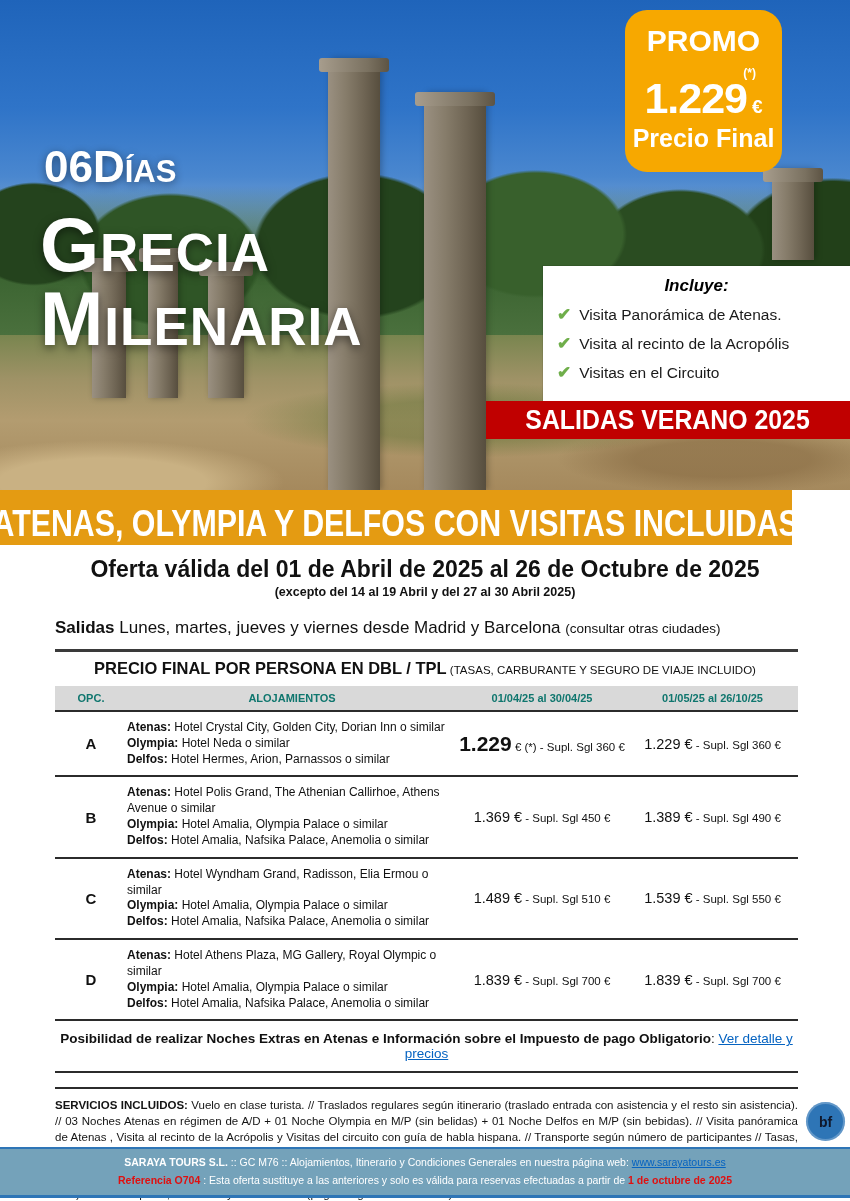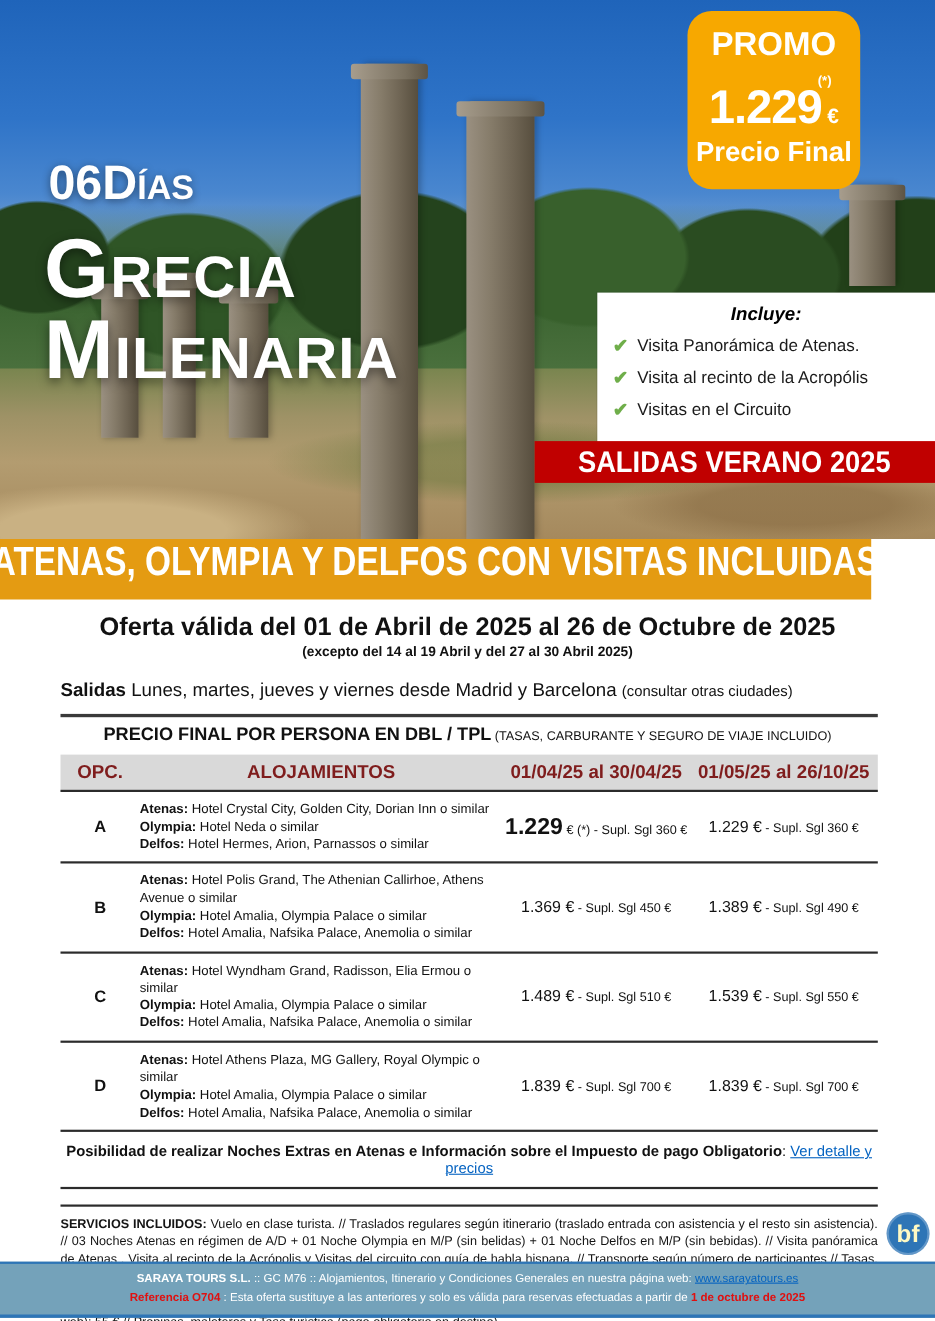--- a/index.html
+++ b/index.html
@@ -73,59 +73,59 @@
   .incluye-item { display:flex; align-items:center; gap:8px; font-size:15.5px; margin-bottom:8px; color:#1a1a1a; }
   .check { color:var(--check_green,#6fae4a); font-size:17px; font-weight:bold; }
 
   
   .salidas-banner { position:absolute; left:486px; right:0; top:401px; height:38px;
     background:var(--banner_red,#c00000); color:#fff; display:flex; align-items:center; justify-content:center; }
   .salidas-banner span { font-size:27px; font-weight:bold; transform:scaleX(.92); white-space:nowrap; }
 
   
   .orange-banner { width:792px; height:55px; background:var(--banner_orange,#e49b12);
-    display:flex; align-items:flex-start; justify-content:center; }
+    display:flex; align-items:flex-end; justify-content:center; }
   .orange-banner span { color:#fff; font-weight:bold; font-size:37px; transform:scaleX(.82); white-space:nowrap; }
 
   
   .validity { text-align:center; font-weight:bold; font-size:23px; margin-top:11px; color:#111; }
   .exception { text-align:center; font-weight:bold; font-size:12.5px; margin-top:2px; color:#111; }
   .salidas-line { margin:19px 52px 0 55px; font-size:17px; color:#111; }
   .salidas-line .b { font-weight:bold;margin-top:12px; }
   .salidas-line .small { font-size:13.5px; }
   .rule { margin:11px 52px 0 55px; border-top:3px solid #3a3a3a; }
   .caption { text-align:center; margin-top:7px; color:#111; }
   .caption .b { font-weight:bold; font-size:16.5px; }
   .caption .small { font-size:11.5px; }
 
   .tbl { margin:8px 52px 0 55px; }
   .tr { display:grid; grid-template-columns:72px 330px 170px 171px; align-items:center; }
   .thead { background:#d9d9d9; border-bottom:2.5px solid #2b2b2b; }
-  .th { font-weight:bold; font-size:17px; padding:6px 4px; color:#7f1d1d; }
+  .th { font-weight:bold; font-size:11px; padding:6px 4px; color:#0f766e; }
   .th.left { text-align:center; }
   .th.center { text-align:center; }
   .row { border-bottom:2px solid #2b2b2b; padding:8px 0; }
   .opc { text-align:center; font-weight:bold; font-size:15px; color:#111; }
   .hotels { font-size:12px; line-height:1.32; color:#111; padding-right:6px; }
   .hotels .b { font-weight:bold; }
   .price-cell { text-align:center; font-size:14.5px; color:#111; white-space:nowrap; }
   .price-note { font-size:11.5px; }
   .promo-price-cell .price-num { font-size:21px; font-weight:bold; }
 
   .extras { margin:0 52px 0 55px; border-bottom:2.5px solid #2b2b2b; padding:10px 0;
     text-align:center; font-size:13.5px; color:#111; }
   .extras .b { font-weight:bold; }
   .link { color:var(--link_blue,#0563c1); text-decoration:underline; cursor:pointer; }
 
   .services { margin:14px 52px 0 55px; border-top:2.5px solid #2b2b2b; padding-top:9px; }
   .services p { font-size:11.5px; line-height:1.38; text-align:justify; color:#141414; margin-bottom:9px; }
   .services .b { font-weight:bold; }
 
   .bf-badge { position:absolute; right:5px; top:1102px; width:39px; height:39px; border-radius:50%;
-    background:var(--badge_blue,#2e75b6); color:#fef9c3; font-weight:bold; font-size:22px;
+    background:var(--badge_blue,#2e75b6); color:#0f172a; font-weight:bold; font-size:14px;
     display:flex; align-items:center; justify-content:center; box-shadow:inset 0 0 0 2px rgba(255,255,255,.25); }
 
   
   .footer { position:absolute; left:0; right:0; bottom:3px; background:var(--footer_blue,#74a2ba);
     border-top:2px solid var(--footer_border,#2e75b6); border-bottom:3px solid var(--footer_border,#2e75b6);
     text-align:center; color:#fff; font-size:10.5px; padding:5px 10px 6px; line-height:1.65; }
   .footer .b { font-weight:bold; }
   .footer .red { color:var(--footer_red,#e01010); font-weight:bold; }
 </style>
 </head>

